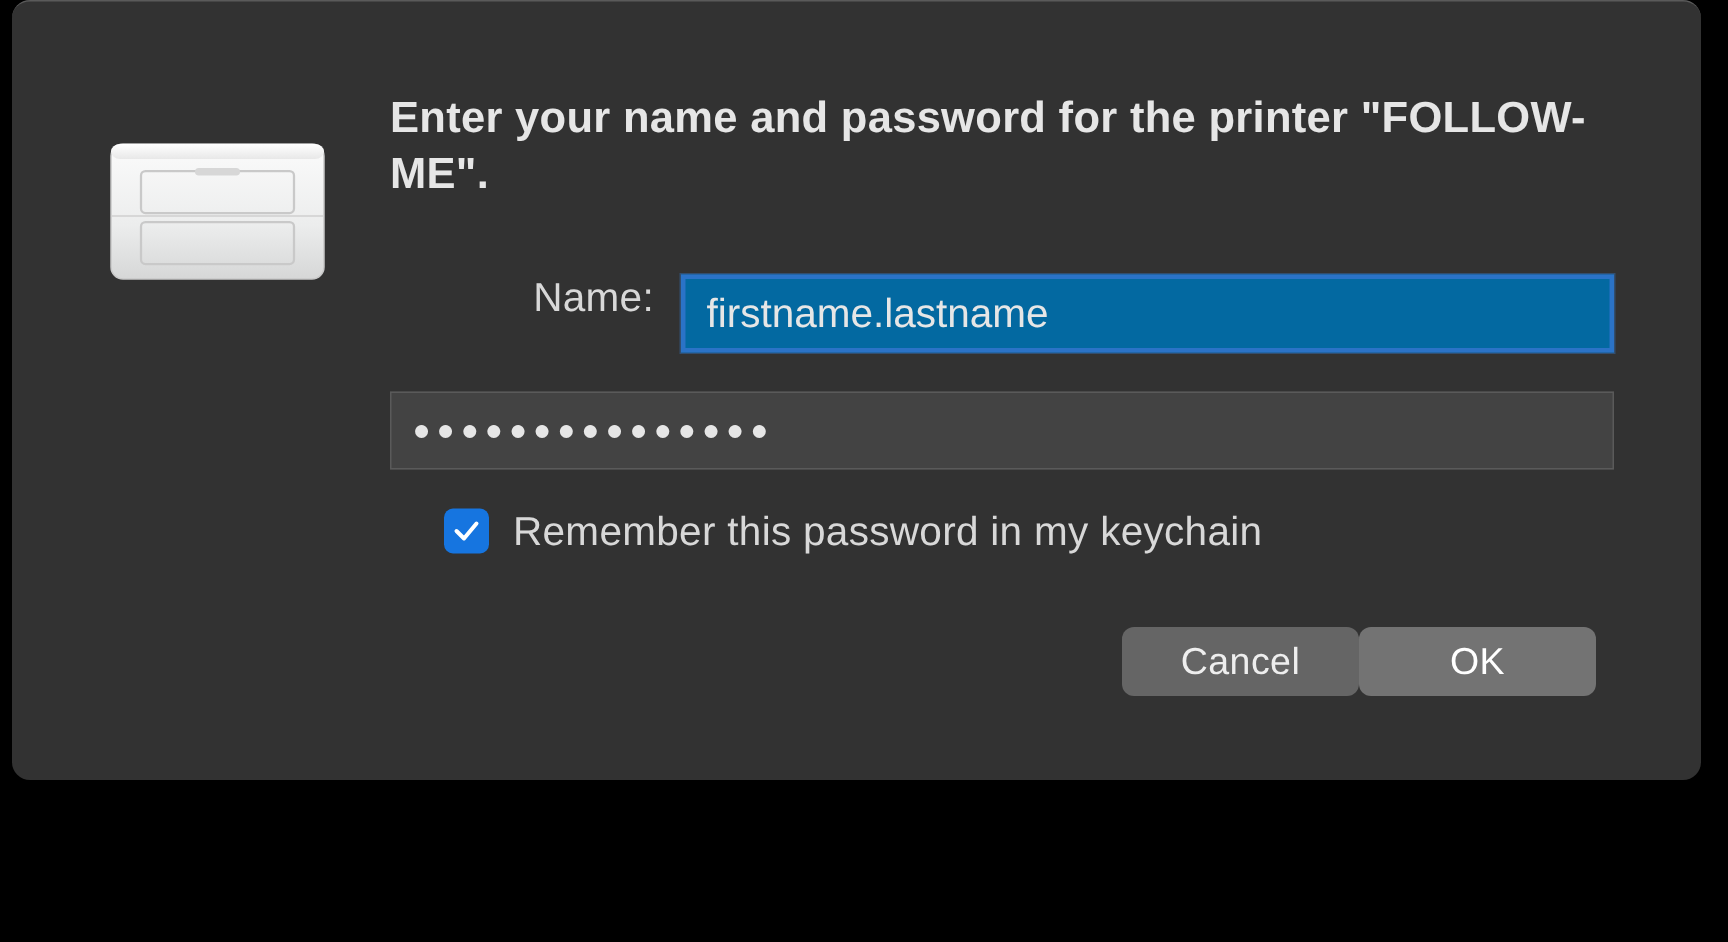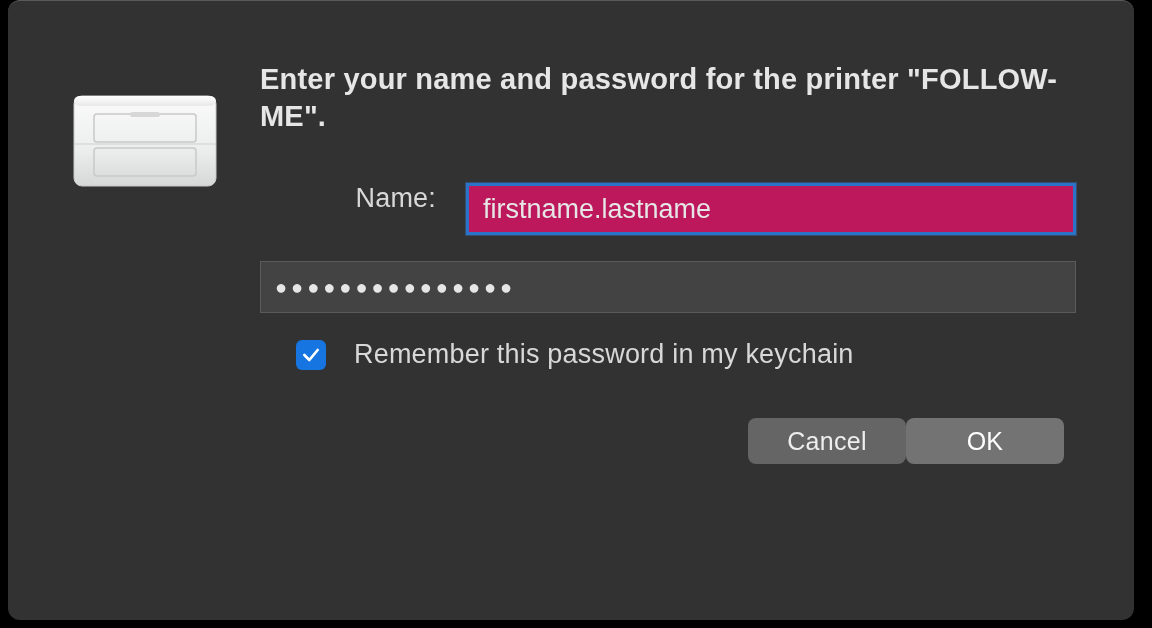--- a/index.html
+++ b/index.html
@@ -12,21 +12,21 @@
       height: 628px;
       background: #000;
       font-family: -apple-system, BlinkMacSystemFont, "Helvetica Neue", Helvetica, Arial, sans-serif;
       overflow: hidden;
     }
     .dialog {
       position: absolute;
       left: 8px;
       top: 0px;
       width: 1126px;
-      height: 620px;
+      height: 520px;
       background: #323232;
       border-radius: 12px;
       border-top: 1px solid #5a5a5a;
       box-shadow: 0 10px 40px rgba(0,0,0,0.6);
       padding-top: 30px;
     }
     .content-area {
       display: flex;
       padding: 30px 58px 0 62px;
     }
@@ -73,34 +73,32 @@
       background: #434343;
       border: 1px solid #5a5a5a;
       color: #e6e6e6;
       font-size: 27px;
       padding: 0 14px;
       outline: none;
       font-family: inherit;
     }
     .field-input.focused {
       border: 3px solid #2b73c7;
-      background: #be185d;
+      background: #0369a1;
       box-shadow: 0 0 0 1px rgba(52,120,199,0.4);
-      margin-left: 12px;
     }
     .password-input {
       letter-spacing: 4px;
       font-size: 20px;
     }
     .checkbox-row {
       display: flex;
-      align-items: center;
+      align-items: flex-start;
       margin-top: 18px;
       padding-left: 36px;
-      gap: 12px;
     }
     .checkbox {
       width: 30px;
       height: 30px;
       background: #1675e0;
       border-radius: 6px;
       display: flex;
       align-items: center;
       justify-content: center;
       margin-right: 16px;

